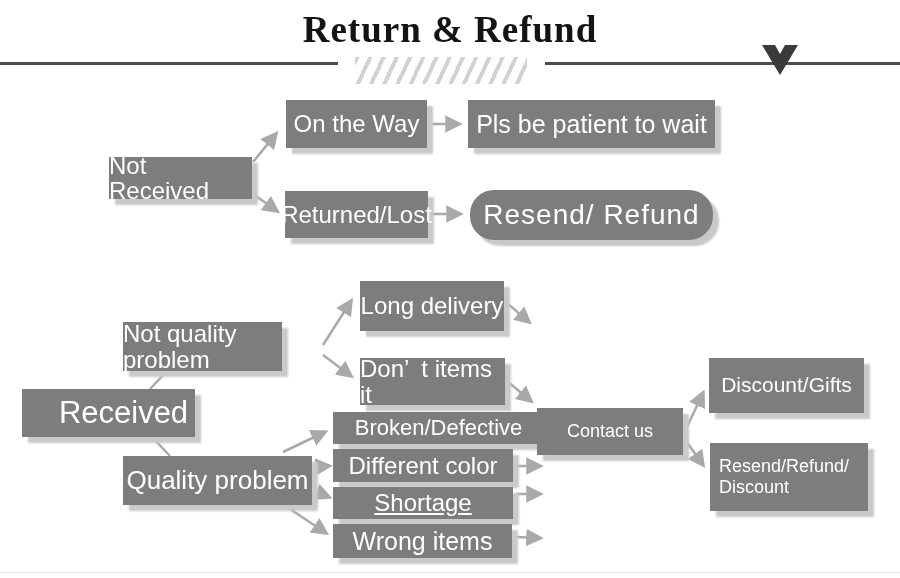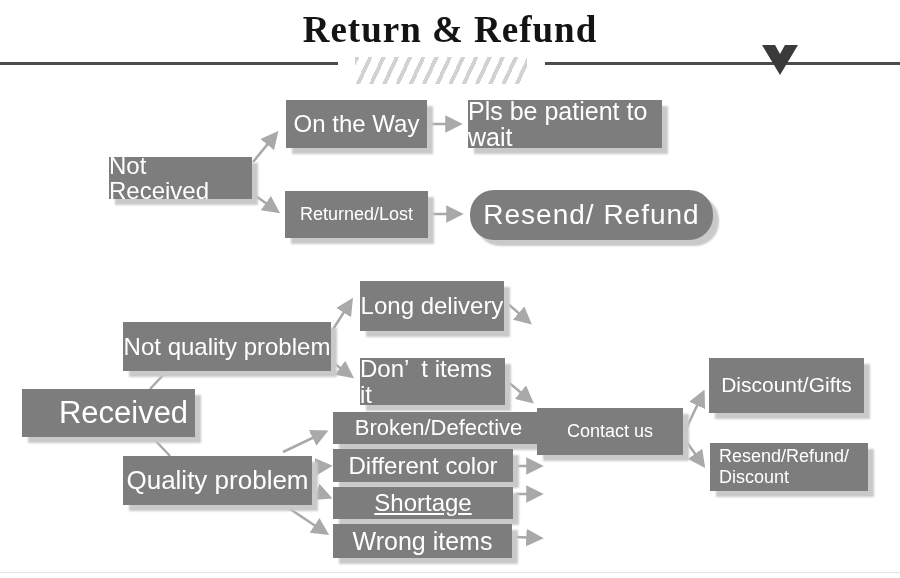--- a/index.html
+++ b/index.html
@@ -22,35 +22,35 @@
   }
   .chevron{position:absolute;left:761px;top:44px;}
   
   .node{
     position:absolute;background:#7d7d7d;color:#fff;
     display:flex;align-items:center;justify-content:center;
     box-shadow:6px 6px 2px #c9c9c9;line-height:1.05;text-align:left;
   }
   .b-not-received    {left:109px;top:157px;width:143px;height:42px;font-size:24px;}
   .b-on-the-way      {left:286px;top:100px;width:141px;height:48px;font-size:24px;}
-  .b-pls-wait        {left:468px;top:100px;width:194px;height:48px;font-size:25px;}
-  .b-returned-lost   {left:285px;top:191px;width:143px;height:47px;font-size:18px;}
+  .b-pls-wait        {left:468px;top:100px;width:247px;height:48px;font-size:25px;}
+  .b-returned-lost   {left:285px;top:191px;width:143px;height:47px;font-size:24px;}
   .b-resend-refund   {left:470px;top:190px;width:243px;height:50px;font-size:28px;letter-spacing:1px;border-radius:24px;}
   .b-received        {left:22px; top:389px;width:143px;height:48px;font-size:31px;padding-left:30px;}
-  .b-not-quality     {left:123px;top:322px;width:208px;height:49px;font-size:24px;}
+  .b-not-quality     {left:123px;top:322px;width:159px;height:49px;font-size:24px;}
   .b-quality         {left:123px;top:456px;width:189px;height:49px;font-size:26px;}
   .b-long-delivery   {left:360px;top:281px;width:144px;height:50px;font-size:24px;}
   .b-dont-like       {left:360px;top:358px;width:145px;height:47px;font-size:24px;}
   .b-broken          {left:333px;top:412px;width:211px;height:32px;font-size:22px;}
   .b-diff-color      {left:333px;top:449px;width:180px;height:33px;font-size:24px;}
   .b-shortage        {left:333px;top:487px;width:180px;height:32px;font-size:24px;text-decoration:underline;}
   .b-wrong-items     {left:333px;top:524px;width:179px;height:34px;font-size:25px;}
   .b-contact-us      {left:537px;top:408px;width:146px;height:47px;font-size:18px;}
   .b-discount-gifts  {left:709px;top:358px;width:155px;height:55px;font-size:21px;}
-  .b-rrd             {left:710px;top:443px;width:158px;height:48px;font-size:18px;
+  .b-rrd             {left:710px;top:443px;width:158px;height:68px;font-size:18px;
                       flex-direction:column;align-items:flex-start;justify-content:center;
                       padding-left:9px;width:149px;text-align:left;line-height:1.15;}
   
   .arrows{position:absolute;left:0;top:0;pointer-events:none;}
   .bottom-line{position:absolute;left:0;top:572px;width:900px;height:1px;background:#e3e3e3;}
 </style>
 </head>
 <body>
 
 <div class="stage">

